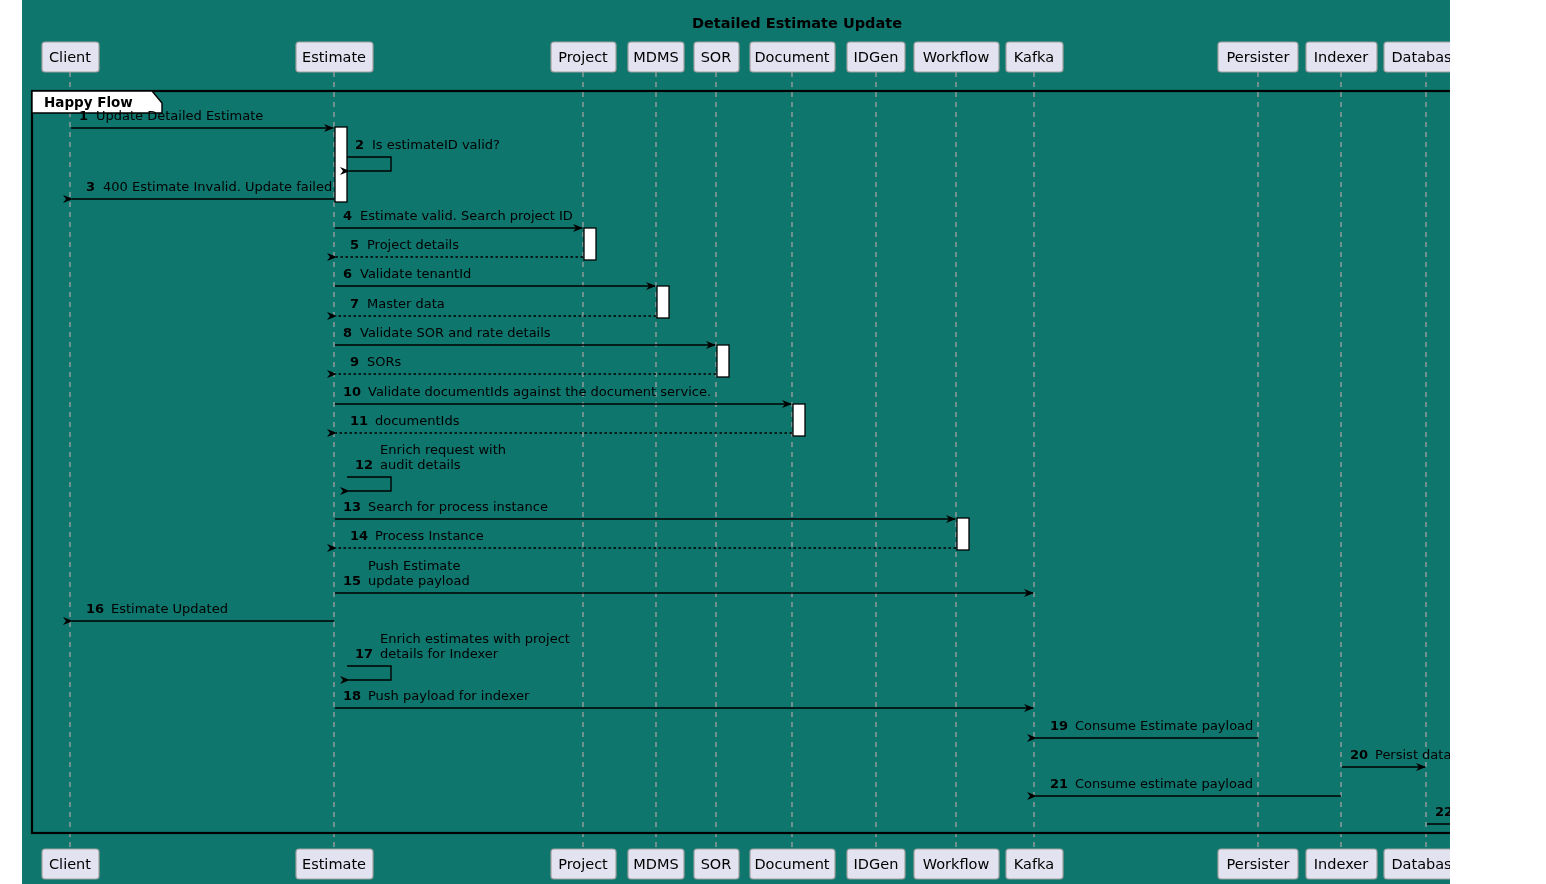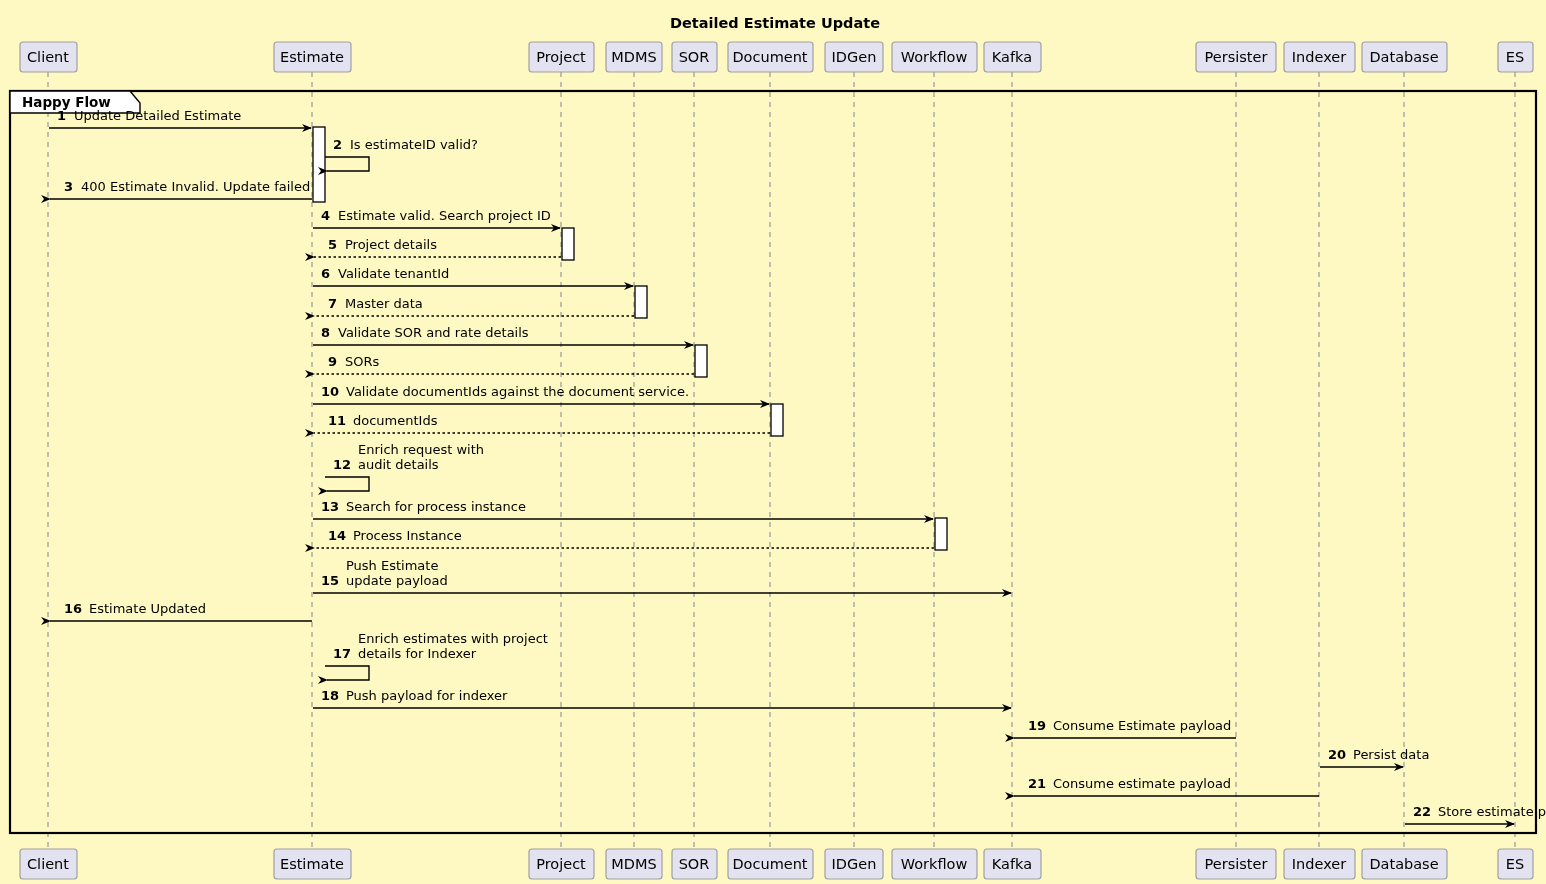--- a/index.html
+++ b/index.html
@@ -6,24 +6,25 @@
   html, body {
     margin: 0;
     padding: 0;
     background: #FFFFFF;
   }
   body {
     font-family: "DejaVu Sans", "Liberation Sans", sans-serif;
   }
   #diagram-root {
     position: relative;
-    width: 1546px;
+    width: 1428px;
     height: 884px;
-    background: #fef9c3;
+    background: #0f766e;
     overflow: hidden;
+    margin-left: 22px;
   }
   svg.seq-canvas {
     position: absolute;
     top: 0;
     left: 0;
     width: 1546px;
     height: 884px;
     display: block;
   }
   .diagram-title {

